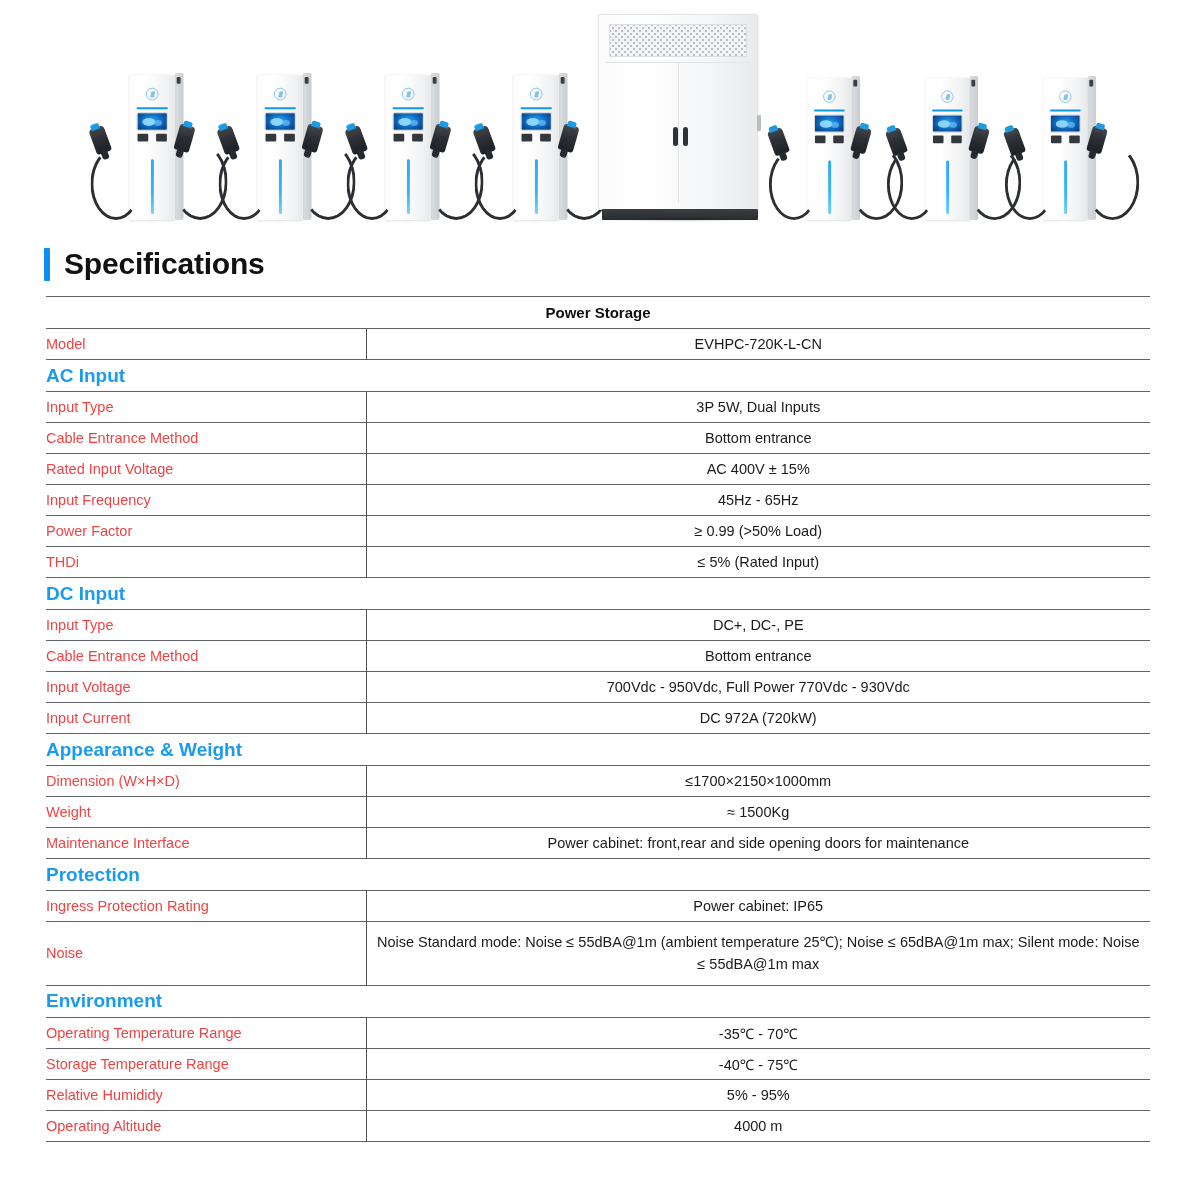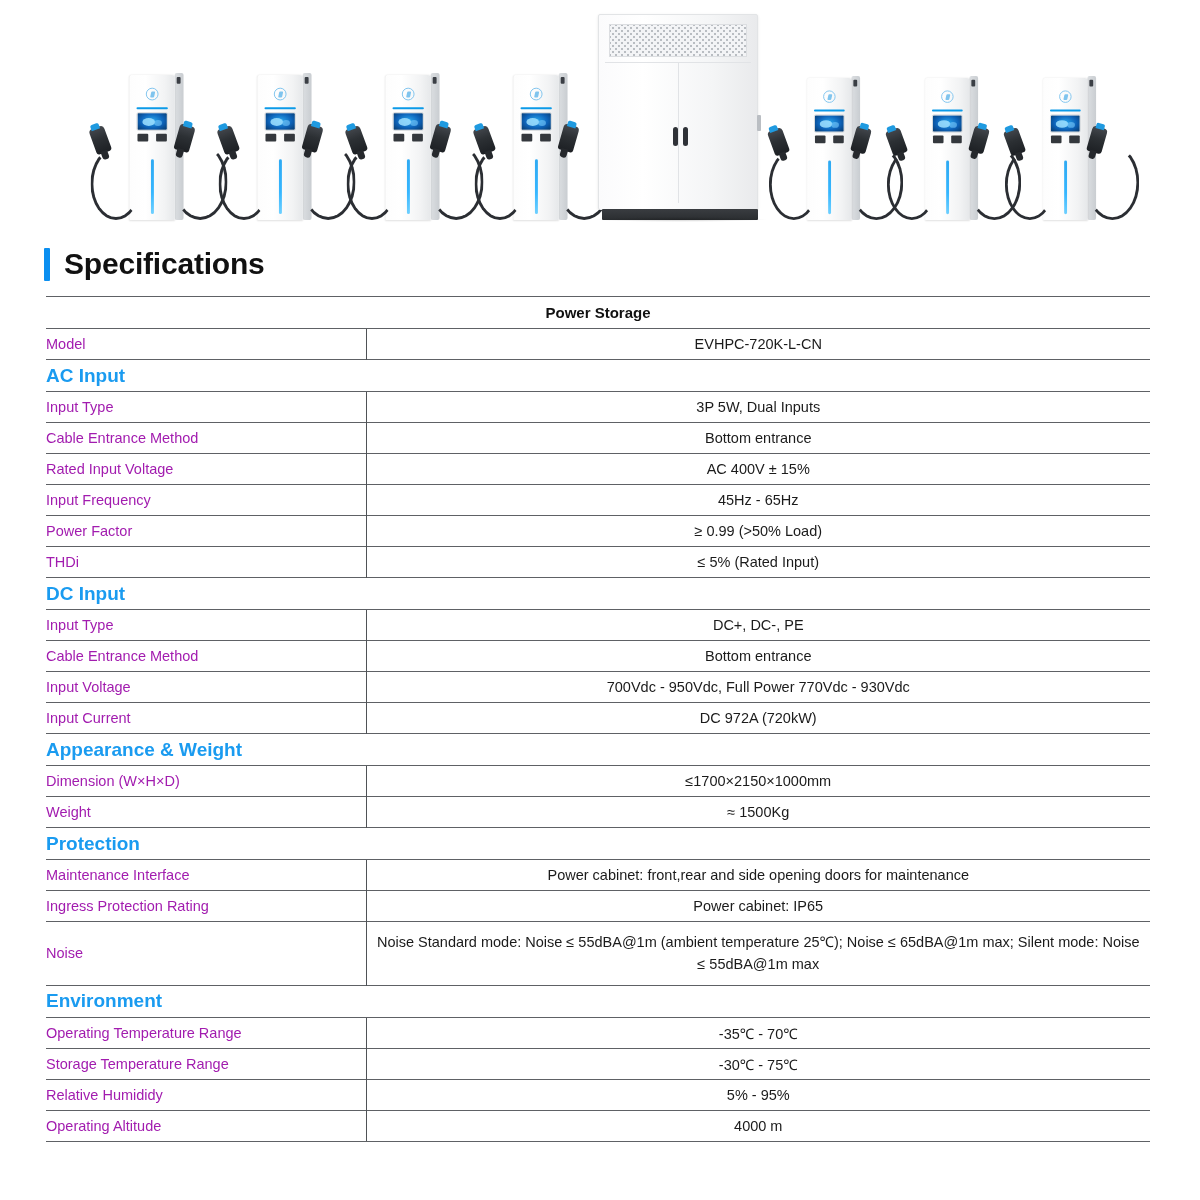--- a/index.html
+++ b/index.html
@@ -182,21 +182,21 @@
   .col-label { width: 320px; }
   .col-value { width: 784px; }
 
   .row-line td {
     border-top: 1.6px solid #5e6165;
   }
   .row-bottom td { border-bottom: 1.6px solid #5e6165; }
 
   .cell-label {
     font-size: 14.5px;
-    color: #a21caf;
+    color: #ef4444;
     padding: 7px 0 7px 42px;
     height: 31px;
   }
   .cell-value {
     font-size: 14.5px;
     color: #1b1b1b;
     text-align: center;
     padding: 7px 10px;
     height: 31px;
     border-left: 1.4px solid #4f5256;
@@ -428,44 +428,44 @@
         </tr>
         <tr class="row-line">
           <td class="cell-label">Dimension (W×H×D)</td>
           <td class="cell-value">≤1700×2150×1000mm</td>
         </tr>
         <tr class="row-line">
           <td class="cell-label">Weight</td>
           <td class="cell-value">≈ 1500Kg</td>
         </tr>
         <tr class="row-line">
-          <td colspan="2" class="cell-section" style="color: rgb(26, 155, 240);">Protection</td>
-        </tr>
-        <tr class="row-line">
           <td class="cell-label">Maintenance Interface</td>
           <td class="cell-value">Power cabinet: front,rear and side opening doors for maintenance</td>
         </tr>
         <tr class="row-line">
+          <td colspan="2" class="cell-section" style="color: rgb(26, 155, 240);">Protection</td>
+        </tr>
+        <tr class="row-line">
           <td class="cell-label">Ingress Protection Rating</td>
           <td class="cell-value">Power cabinet: IP65</td>
         </tr>
         <tr class="row-line">
           <td class="cell-label">Noise</td>
           <td class="cell-value tall">Noise Standard mode: Noise ≤ 55dBA@1m (ambient temperature 25℃); Noise ≤ 65dBA@1m max; Silent mode: Noise ≤ 55dBA@1m max</td>
         </tr>
         <tr class="row-line">
           <td colspan="2" class="cell-section" style="color: rgb(26, 155, 240);">Environment</td>
         </tr>
         <tr class="row-line">
           <td class="cell-label">Operating Temperature Range</td>
           <td class="cell-value">-35℃ - 70℃</td>
         </tr>
         <tr class="row-line">
           <td class="cell-label">Storage Temperature Range</td>
-          <td class="cell-value">-30℃ - 75℃</td>
+          <td class="cell-value">-40℃ - 75℃</td>
         </tr>
         <tr class="row-line">
           <td class="cell-label">Relative Humididy</td>
           <td class="cell-value">5% - 95%</td>
         </tr>
         <tr class="row-line row-bottom">
           <td class="cell-label">Operating Altitude</td>
           <td class="cell-value">4000 m</td>
         </tr>
       </tbody>

